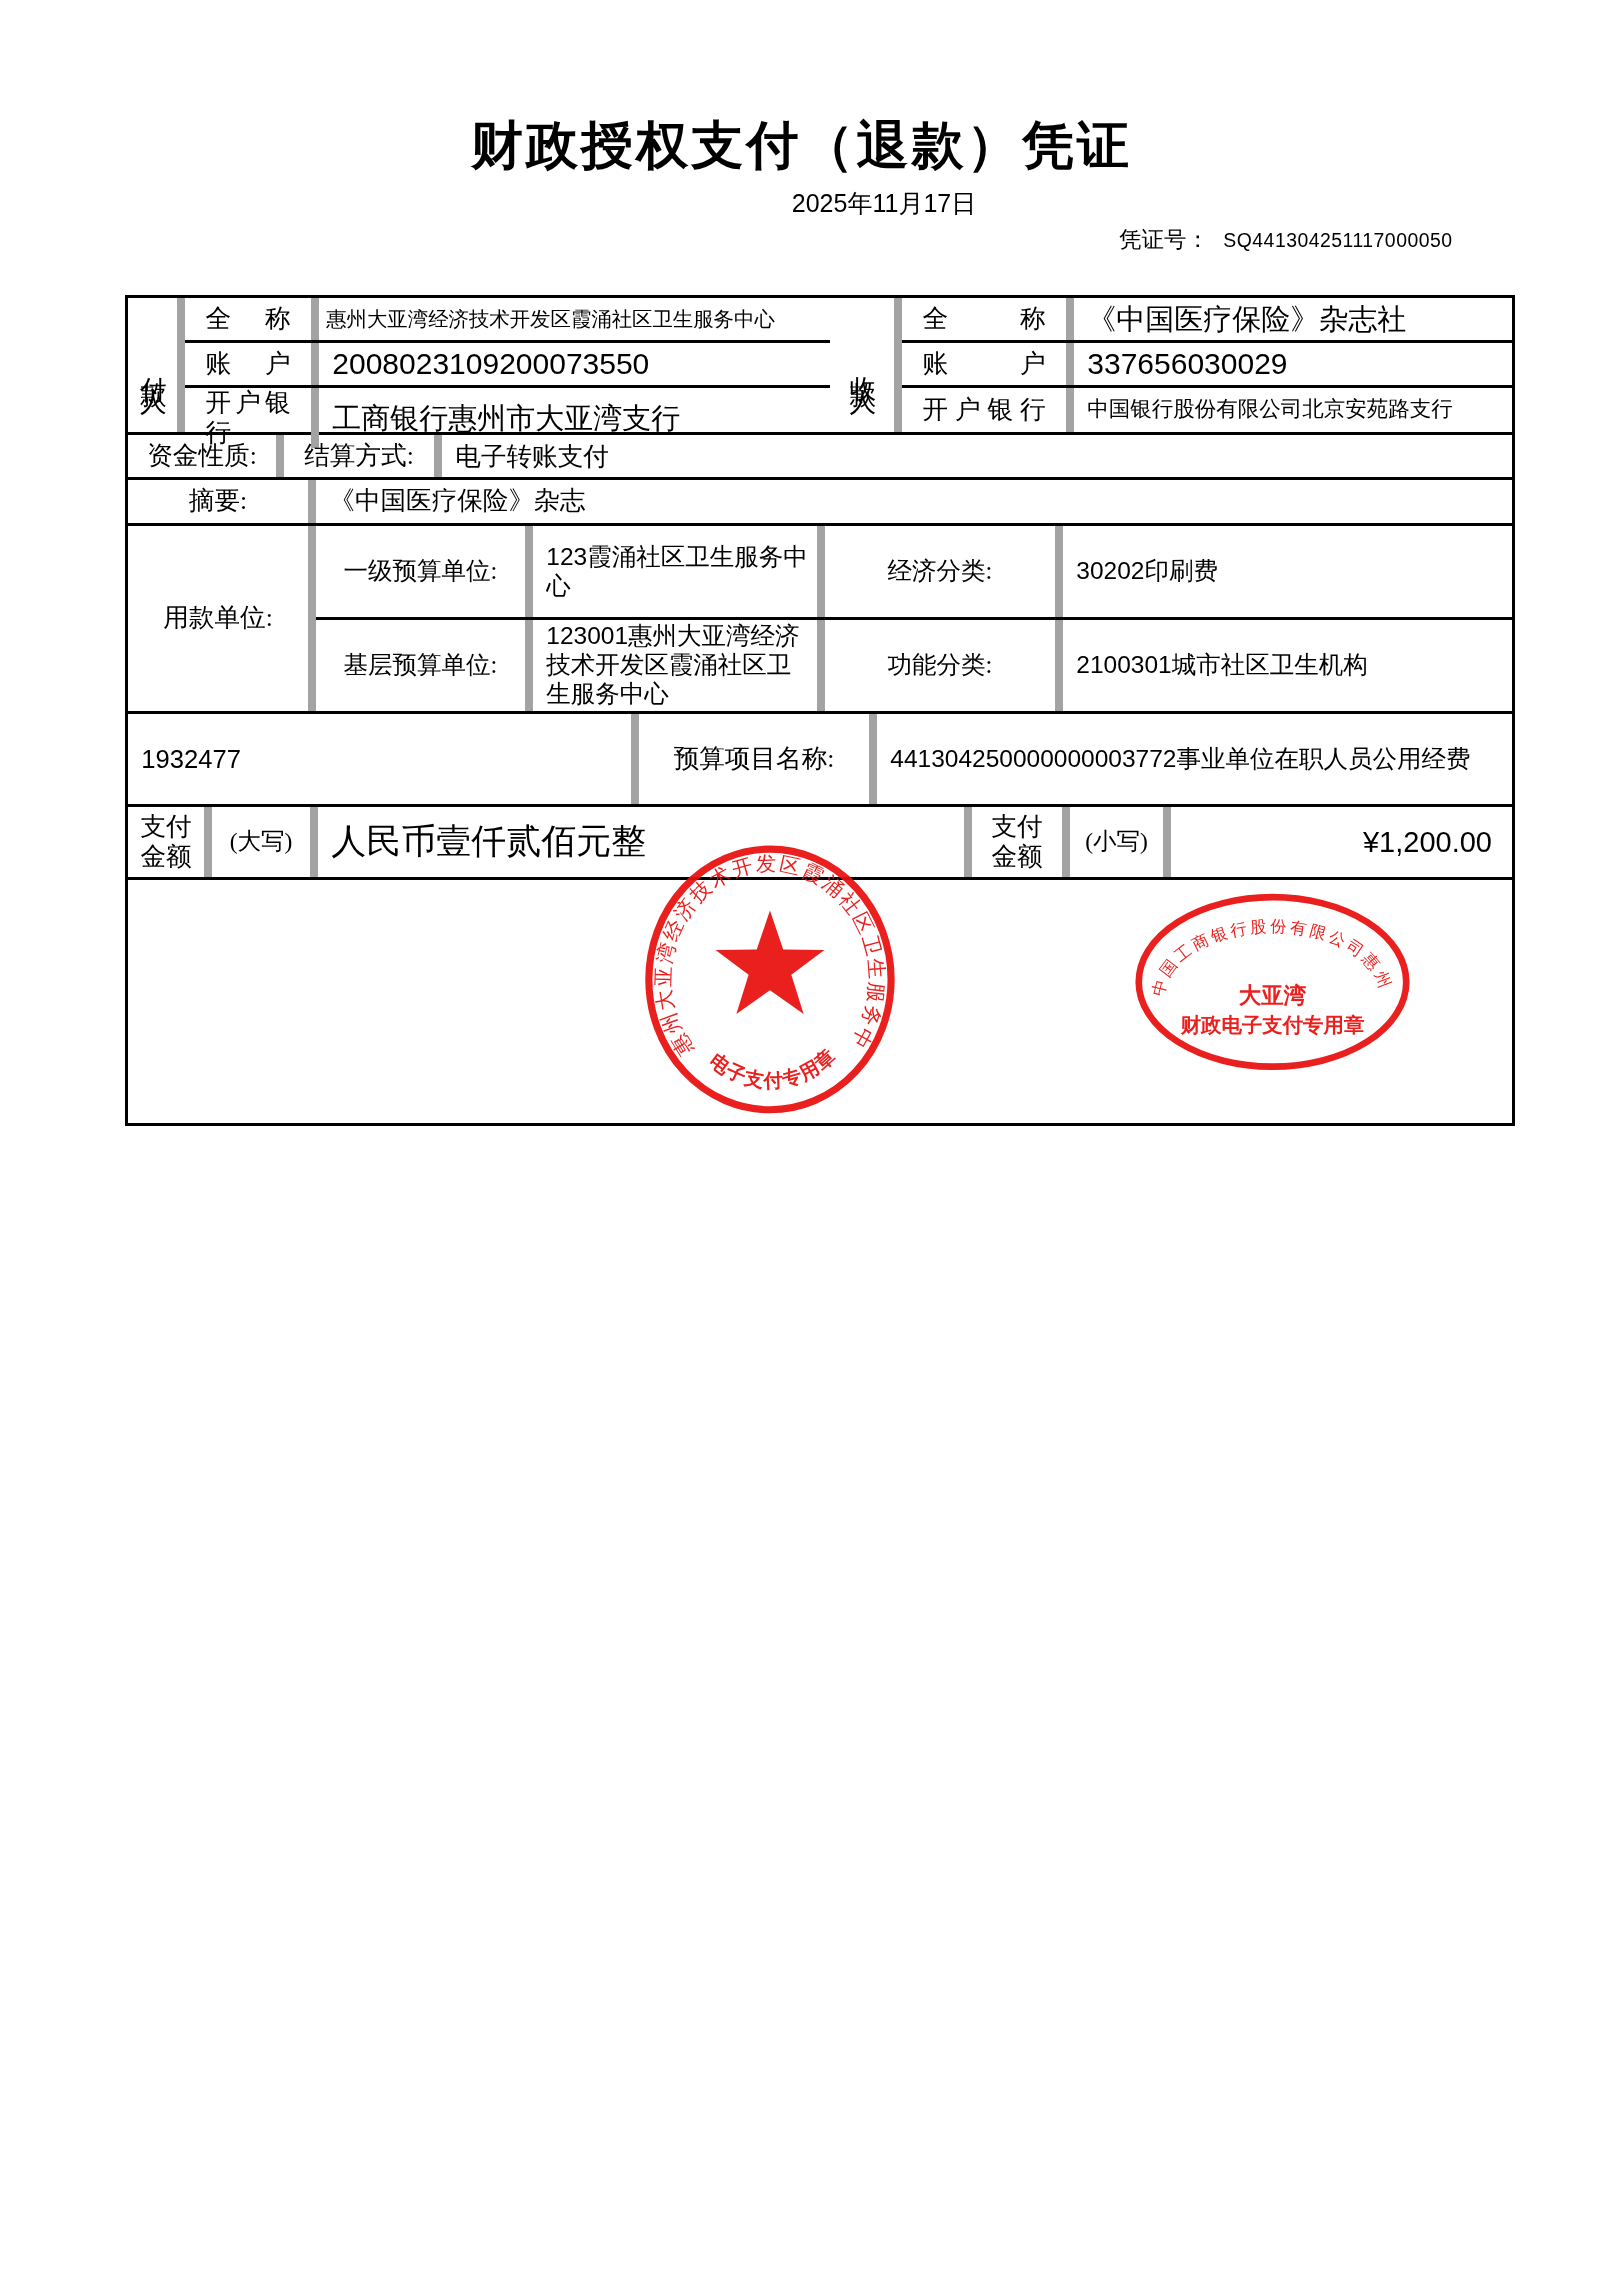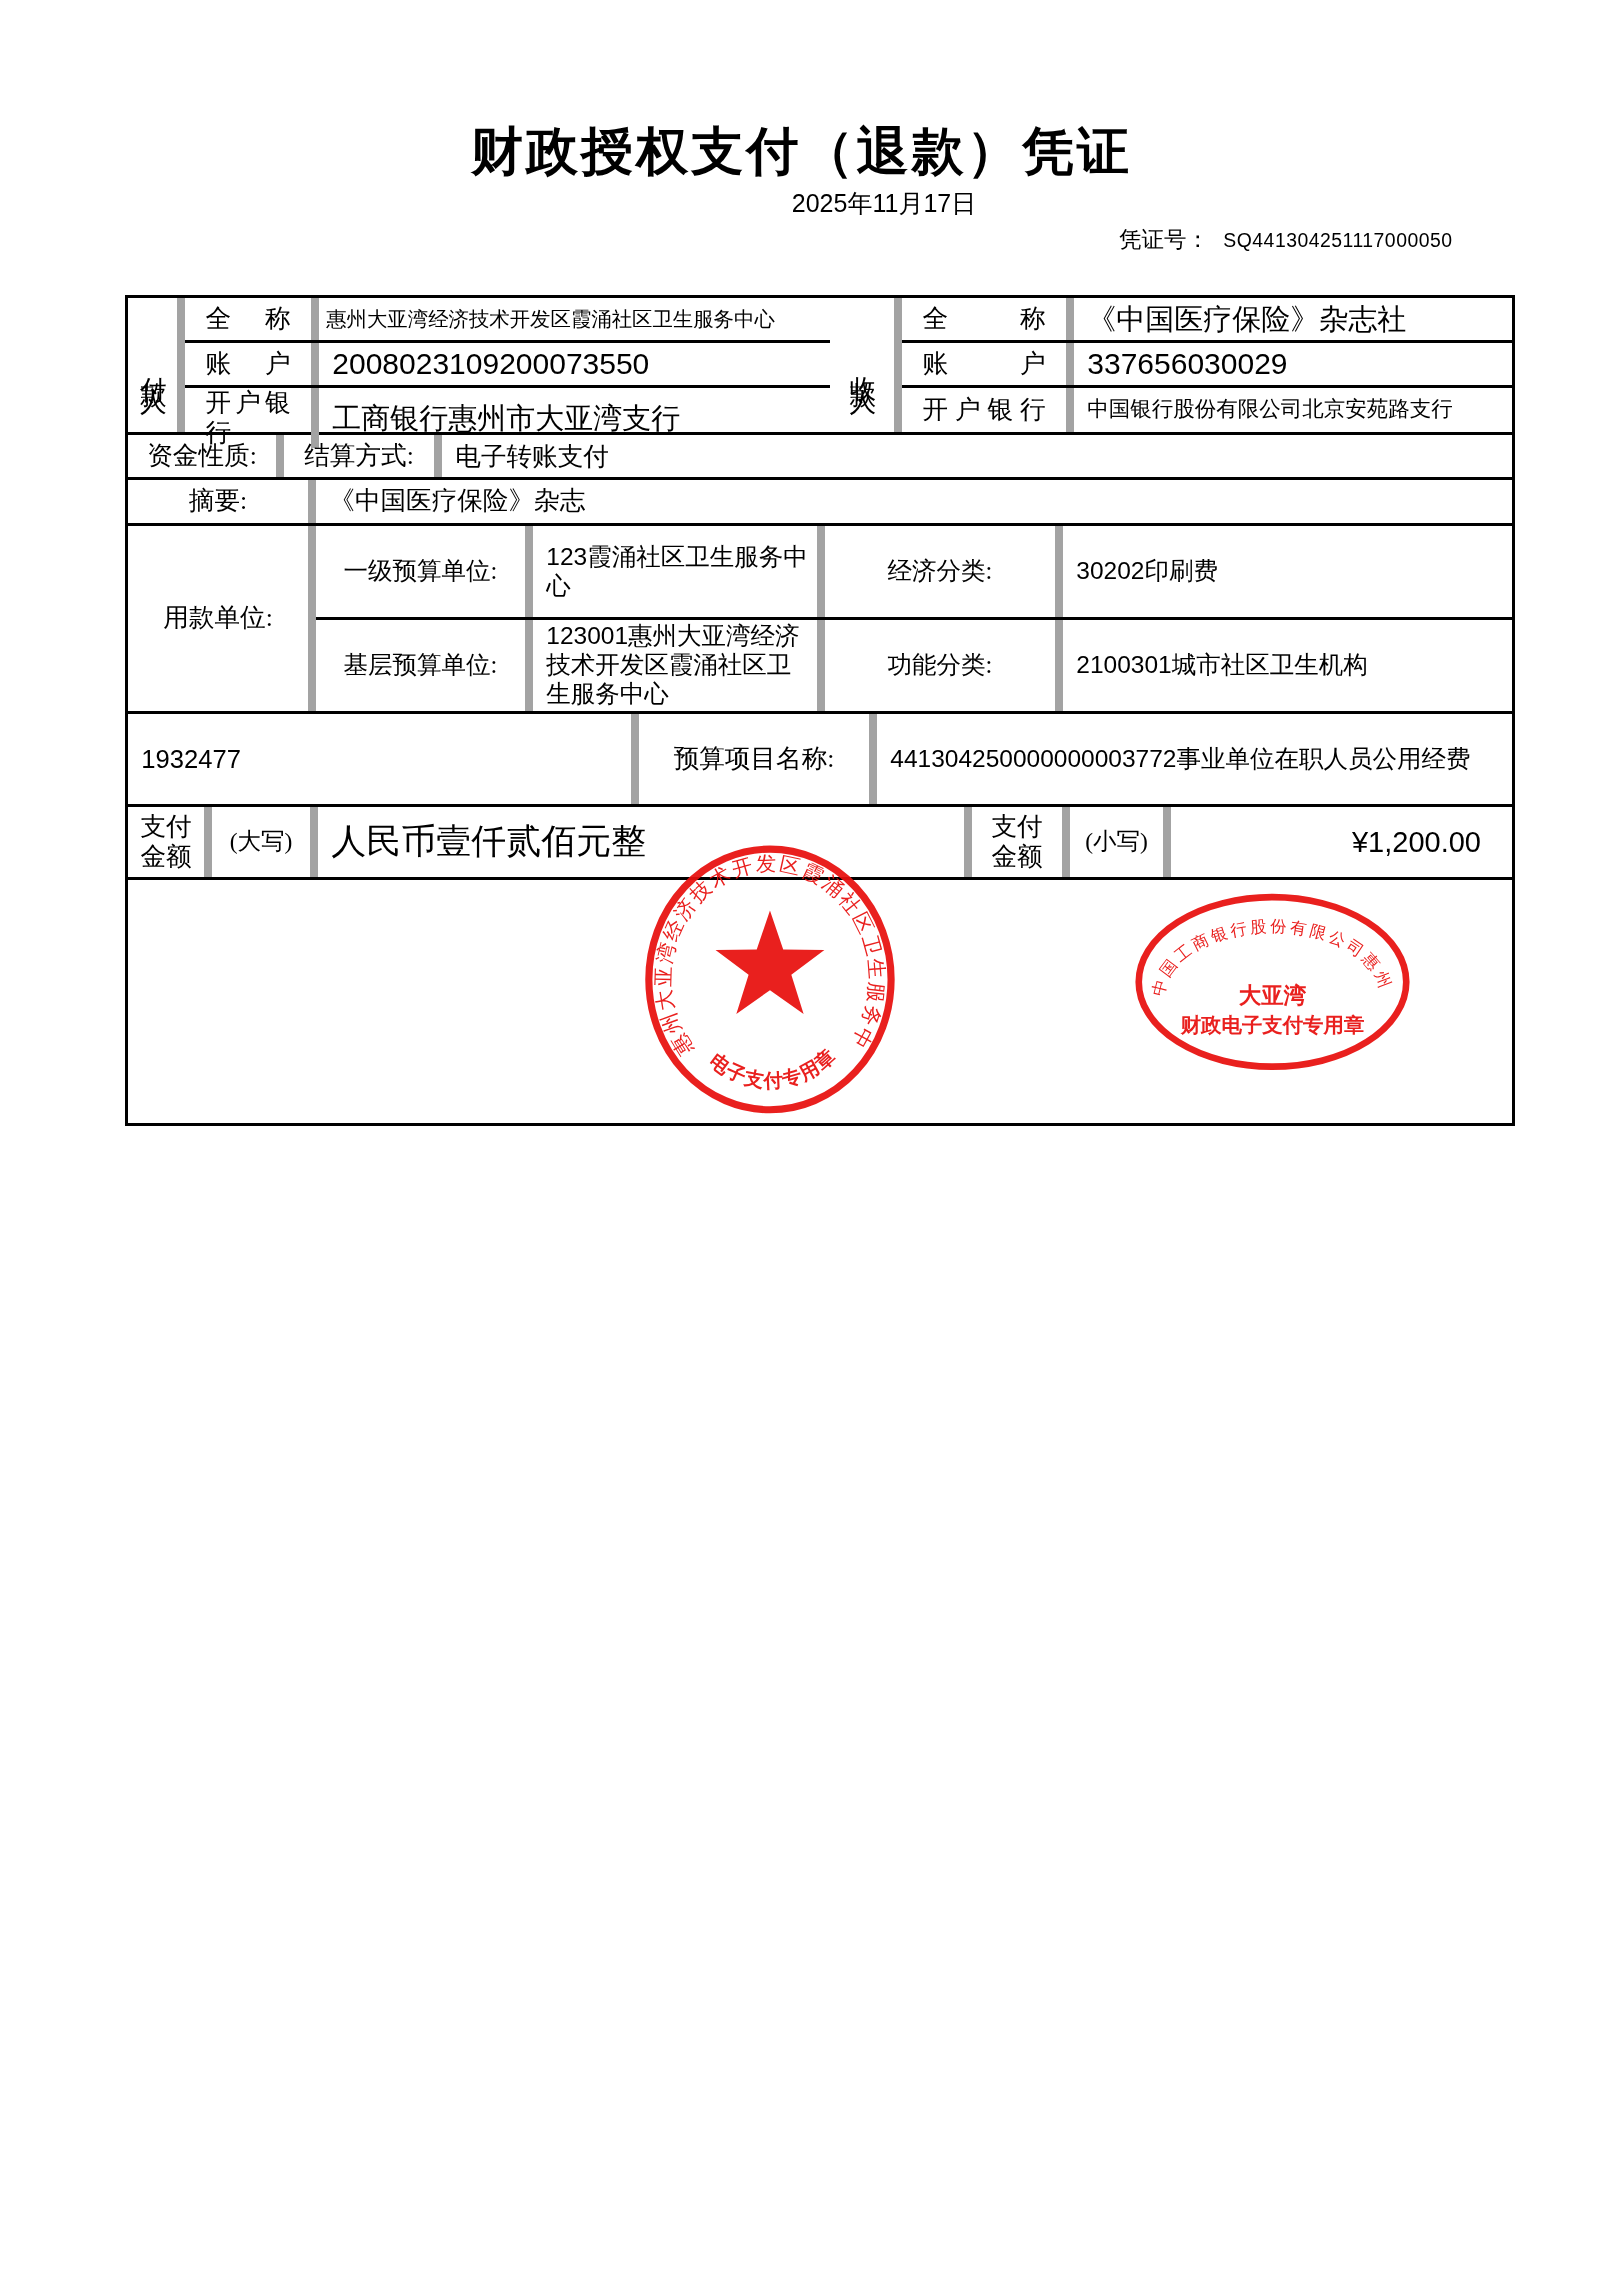--- a/index.html
+++ b/index.html
@@ -1,21 +1,21 @@
 <!DOCTYPE html>
 <html style="font-size:8.2px"><head>
 <meta charset="utf-8">
 <style>
   html,body{margin:0;padding:0;background:#ffffff;}
   .page{position:relative;width:1623px;height:2295px;background:#fff;overflow:hidden;
         font-family:"Liberation Serif","DejaVu Serif",serif;color:#000;}
   
   .title{position:absolute;top:111px;left:0;width:1603px;text-align:center;
          font-family:"Liberation Sans","DejaVu Sans",sans-serif;
-         font-weight:700;font-size:52px;letter-spacing:3.1px;margin-top:6px;}
+         font-weight:700;font-size:52px;letter-spacing:3.1px;}
   .date{position:absolute;top:187px;left:741px;width:286px;text-align:center;
         font-size:25px;font-family:"Liberation Sans","DejaVu Sans",sans-serif;}
   .voucher{position:absolute;top:224px;left:1119px;display:flex;align-items:baseline;}
   .voucher-label{font-size:22.5px;}
   .voucher-no{font-size:19.4px;margin-left:14.3px;letter-spacing:0.5px;
               font-family:"Liberation Sans","DejaVu Sans",sans-serif;}
   
   .tbl{position:absolute;left:125px;top:295px;width:1390px;height:831px;
        border:3.6px solid #000;box-sizing:border-box;display:flex;flex-direction:column;
        font-size:25.6px;line-height:1.18;}
@@ -34,21 +34,21 @@
   .jspan{display:block;width:100%;padding:0 20.4px;box-sizing:border-box;
          text-align:justify;text-align-last:justify;}
   .vtext{writing-mode:vertical-lr;text-orientation:upright;letter-spacing:6.1px;font-size:26.6px;}
   .small40{font-size:20.4px;}
   .small42{font-size:21.5px;}
   .size46{font-size:23.5px;}
   .size48{font-size:24.5px;}
   .size56{font-size:29px;}
   .size58{font-size:30px;}
   .big{font-size:35px;}
-  .amount-fig{justify-content:flex-end;padding-right:31px;}
+  .amount-fig{justify-content:flex-end;padding-right:20px;}
   
   .signcell{position:relative;}
   .sign-label{position:absolute;left:22.5px;top:37px;font-size:28px;}
   .signer{position:absolute;left:163px;top:132px;font-size:29px;}
   
   .stamp{position:absolute;opacity:0.93;pointer-events:none;}
   .stamp text{font-family:"Liberation Serif","DejaVu Serif",serif;}
 </style>
 </head>
 <body>

